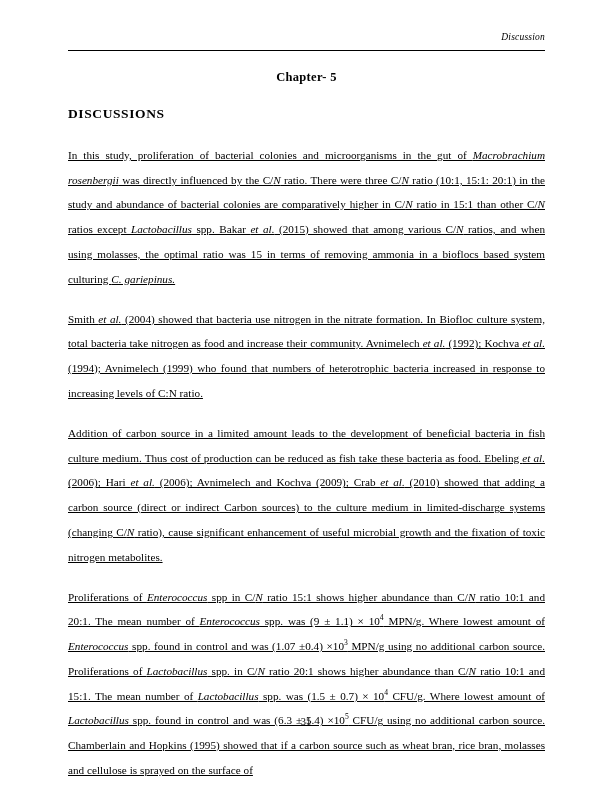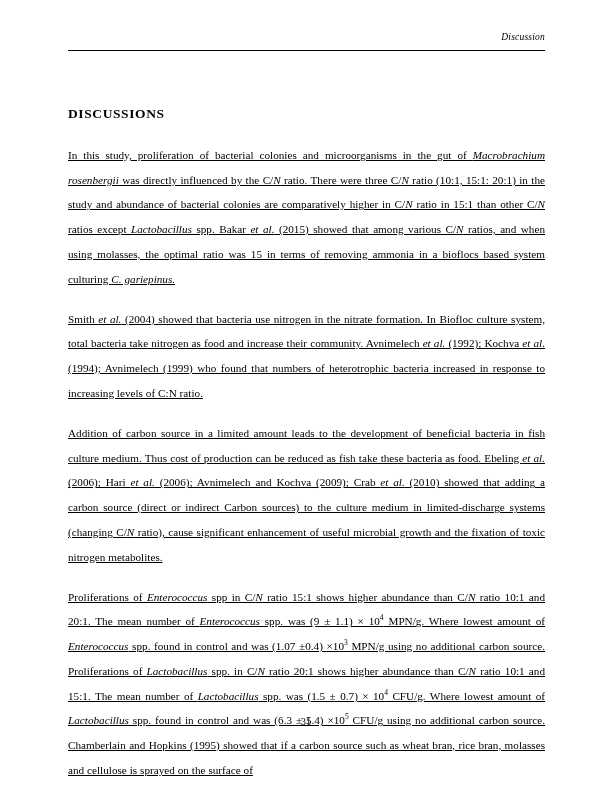--- a/index.html
+++ b/index.html
@@ -101,20 +101,21 @@
 </head>
 <body>
 
 <div class="page">
 
   <div class="header">
     <span class="header-text">Discussion</span>
   </div>
   <div class="header-rule"></div>
 
+  <div class="chapter-title">Chapter- 5</div>
 
   <div class="doc-title">DISCUSSIONS</div>
 
   <div class="body-col">
     <p class="para">In this study, proliferation of bacterial colonies and microorganisms in the gut of <i>Macrobrachium rosenbergii</i> was directly influenced by the C/<i>N</i> ratio. There were three C/<i>N</i> ratio (10:1, 15:1: 20:1) in the study and abundance of bacterial colonies are comparatively higher in C/<i>N</i> ratio in 15:1 than other C/<i>N</i> ratios except <i>Lactobacillus</i> spp. Bakar <i>et al.</i> (2015) showed that among various C/<i>N</i> ratios, and when using molasses, the optimal ratio was 15 in terms of removing ammonia in a bioflocs based system culturing <i>C. gariepinus.</i></p>
     <p class="para">Smith <i>et al.</i> (2004) showed that bacteria use nitrogen in the nitrate formation. In Biofloc culture system, total bacteria take nitrogen as food and increase their community. Avnimelech <i>et al.</i> (1992); Kochva <i>et al.</i> (1994); Avnimelech (1999) who found that numbers of heterotrophic bacteria increased in response to increasing levels of C:N ratio.</p>
     <p class="para">Addition of carbon source in a limited amount leads to the development of beneficial bacteria in fish culture medium. Thus cost of production can be reduced as fish take these bacteria as food. Ebeling <i>et al.</i> (2006); Hari <i>et al.</i> (2006); Avnimelech and Kochva (2009); Crab <i>et al.</i> (2010) showed that adding a carbon source (direct or indirect Carbon sources) to the culture medium in limited-discharge systems (changing C/<i>N</i> ratio), cause significant enhancement of useful microbial growth and the fixation of toxic nitrogen metabolites.</p>
     <p class="para">Proliferations of <i>Enterococcus</i> spp in C/<i>N</i> ratio 15:1 shows higher abundance than C/<i>N</i> ratio 10:1 and 20:1. The mean number of <i>Enterococcus</i> spp. was (9 ± 1.1) × 10<sup>4</sup> MPN/g. Where lowest amount of <i>Enterococcus</i> spp. found in control and was (1.07 ±0.4) ×10<sup>3</sup> MPN/g using no additional carbon source. Proliferations of <i>Lactobacillus</i> spp. in C/<i>N</i> ratio 20:1 shows higher abundance than C/<i>N</i> ratio 10:1 and 15:1. The mean number of <i>Lactobacillus</i> spp. was (1.5 ± 0.7) × 10<sup>4</sup> CFU/g. Where lowest amount of <i>Lactobacillus</i> spp. found in control and was (6.3 ± 5.4) ×10<sup>5</sup> CFU/g using no additional carbon source. Chamberlain and Hopkins (1995) showed that if a carbon source such as wheat bran, rice bran, molasses and cellulose is sprayed on the surface of</p>
   </div>
 

